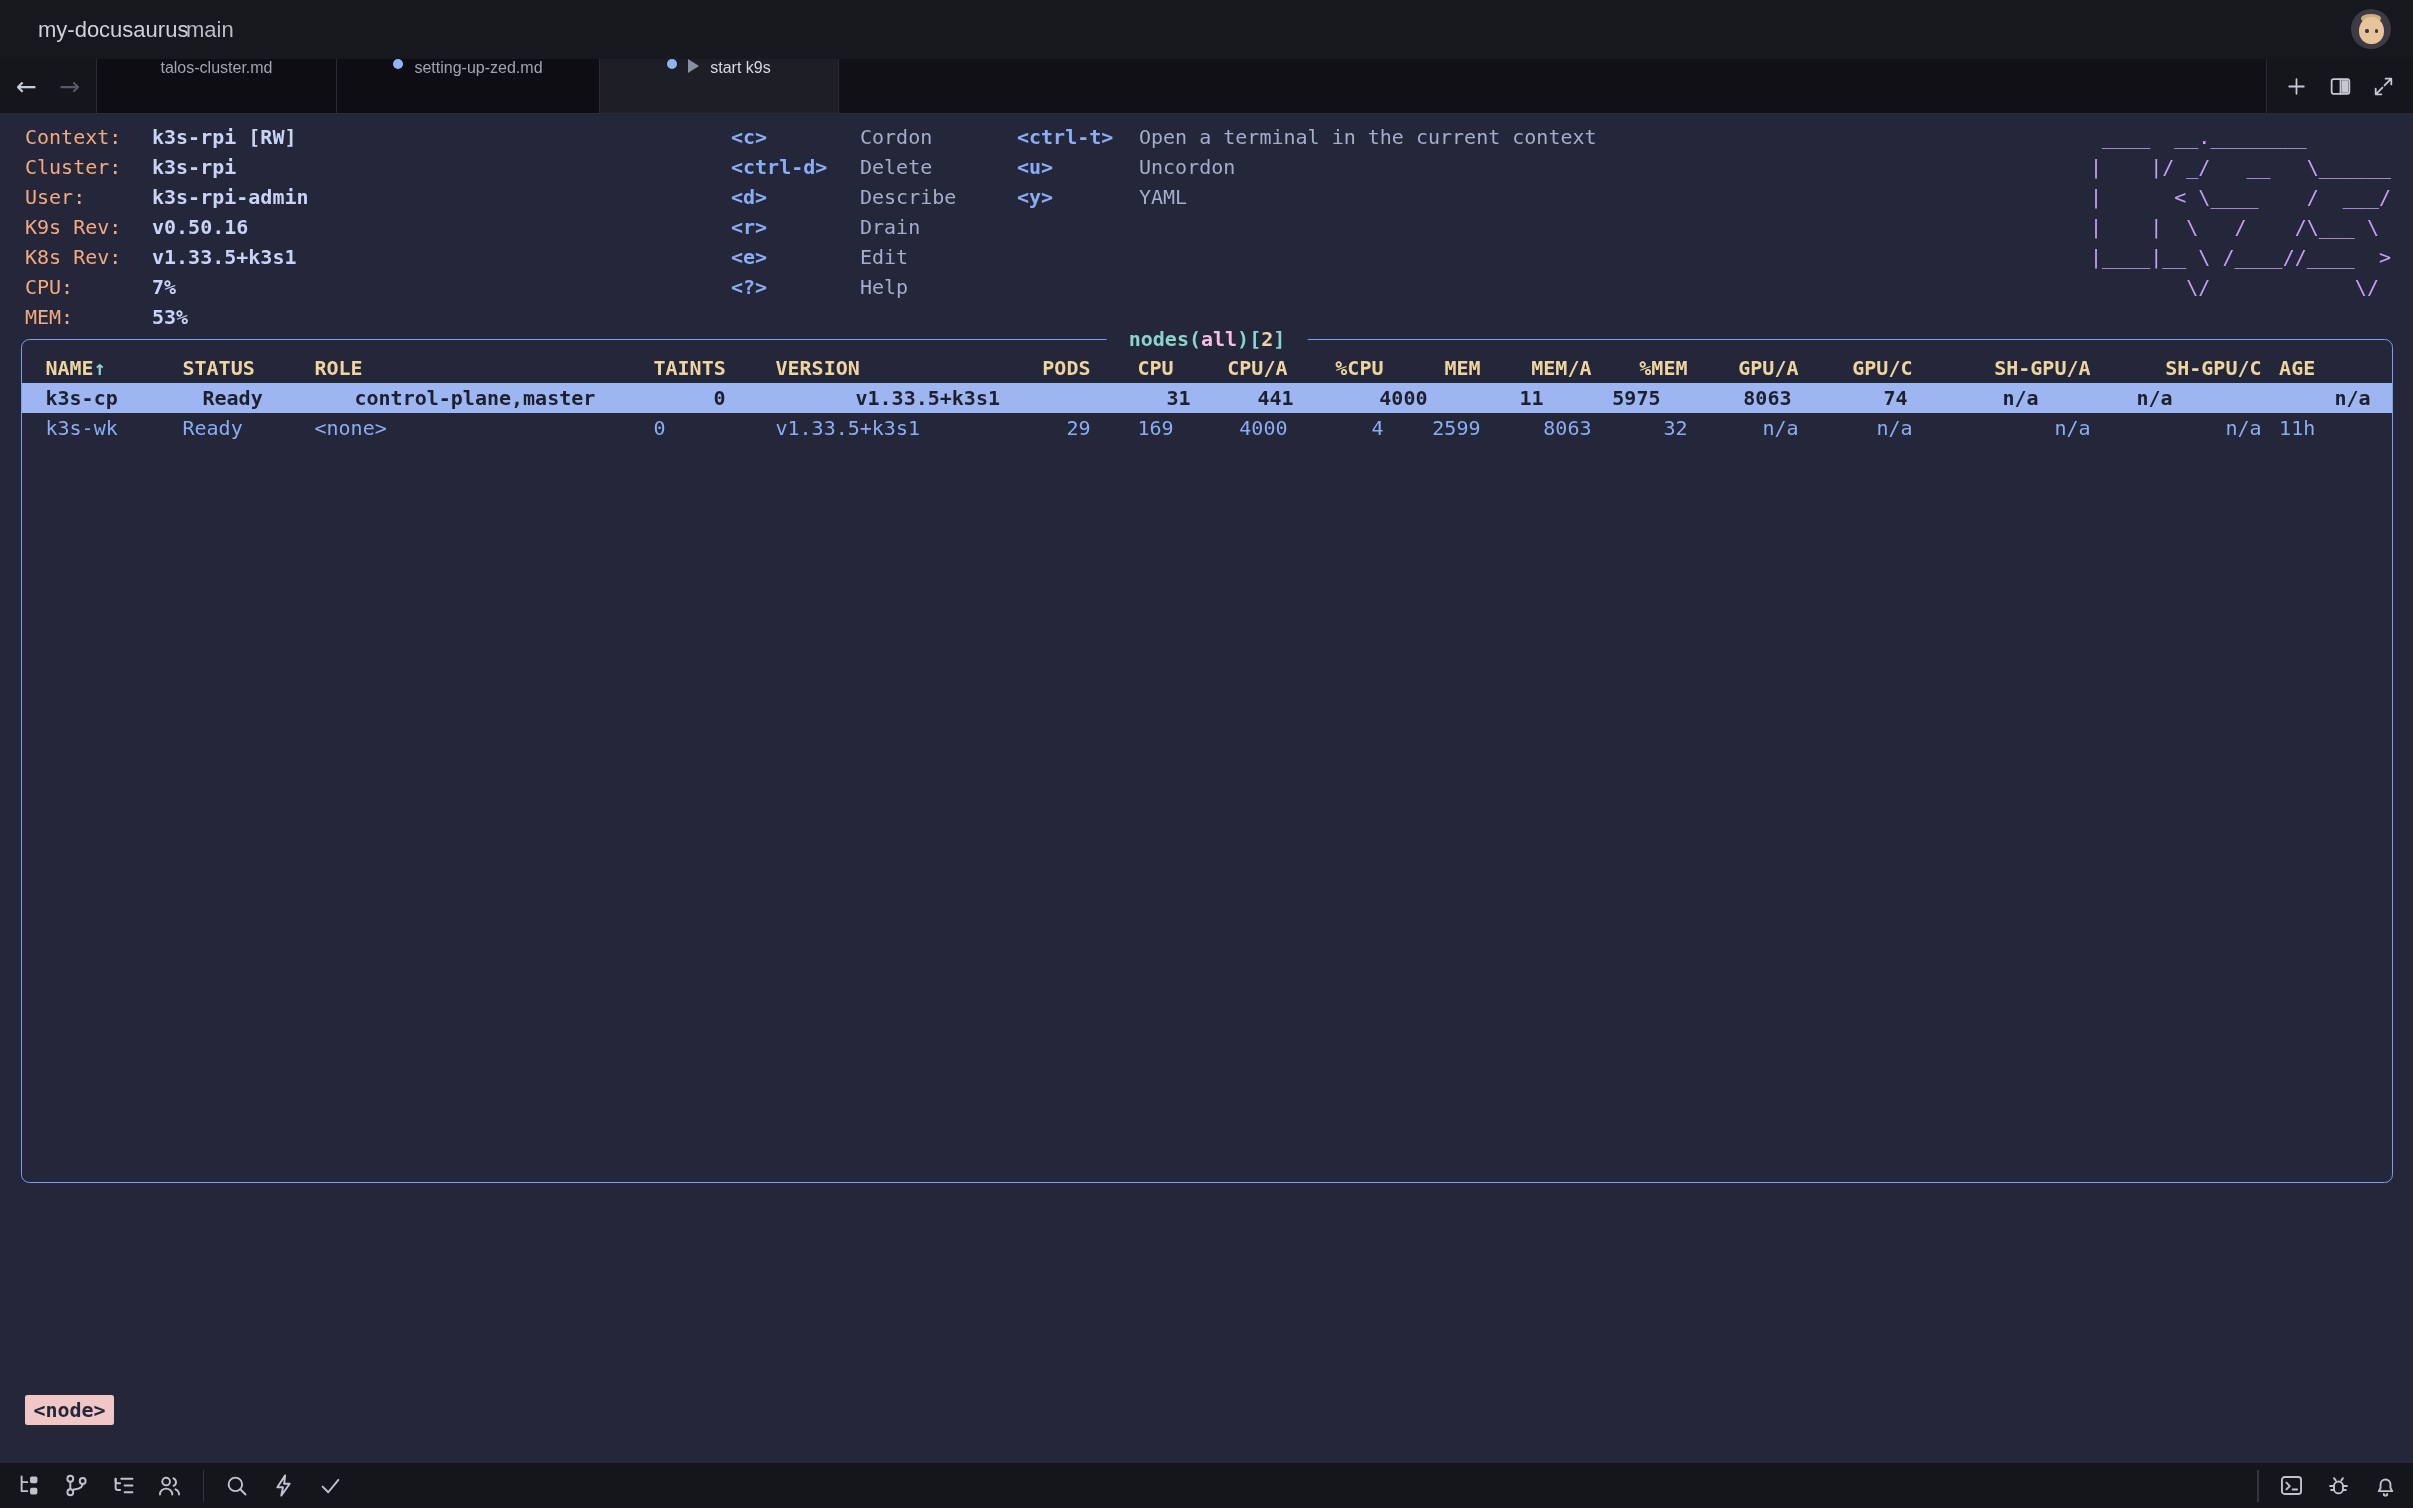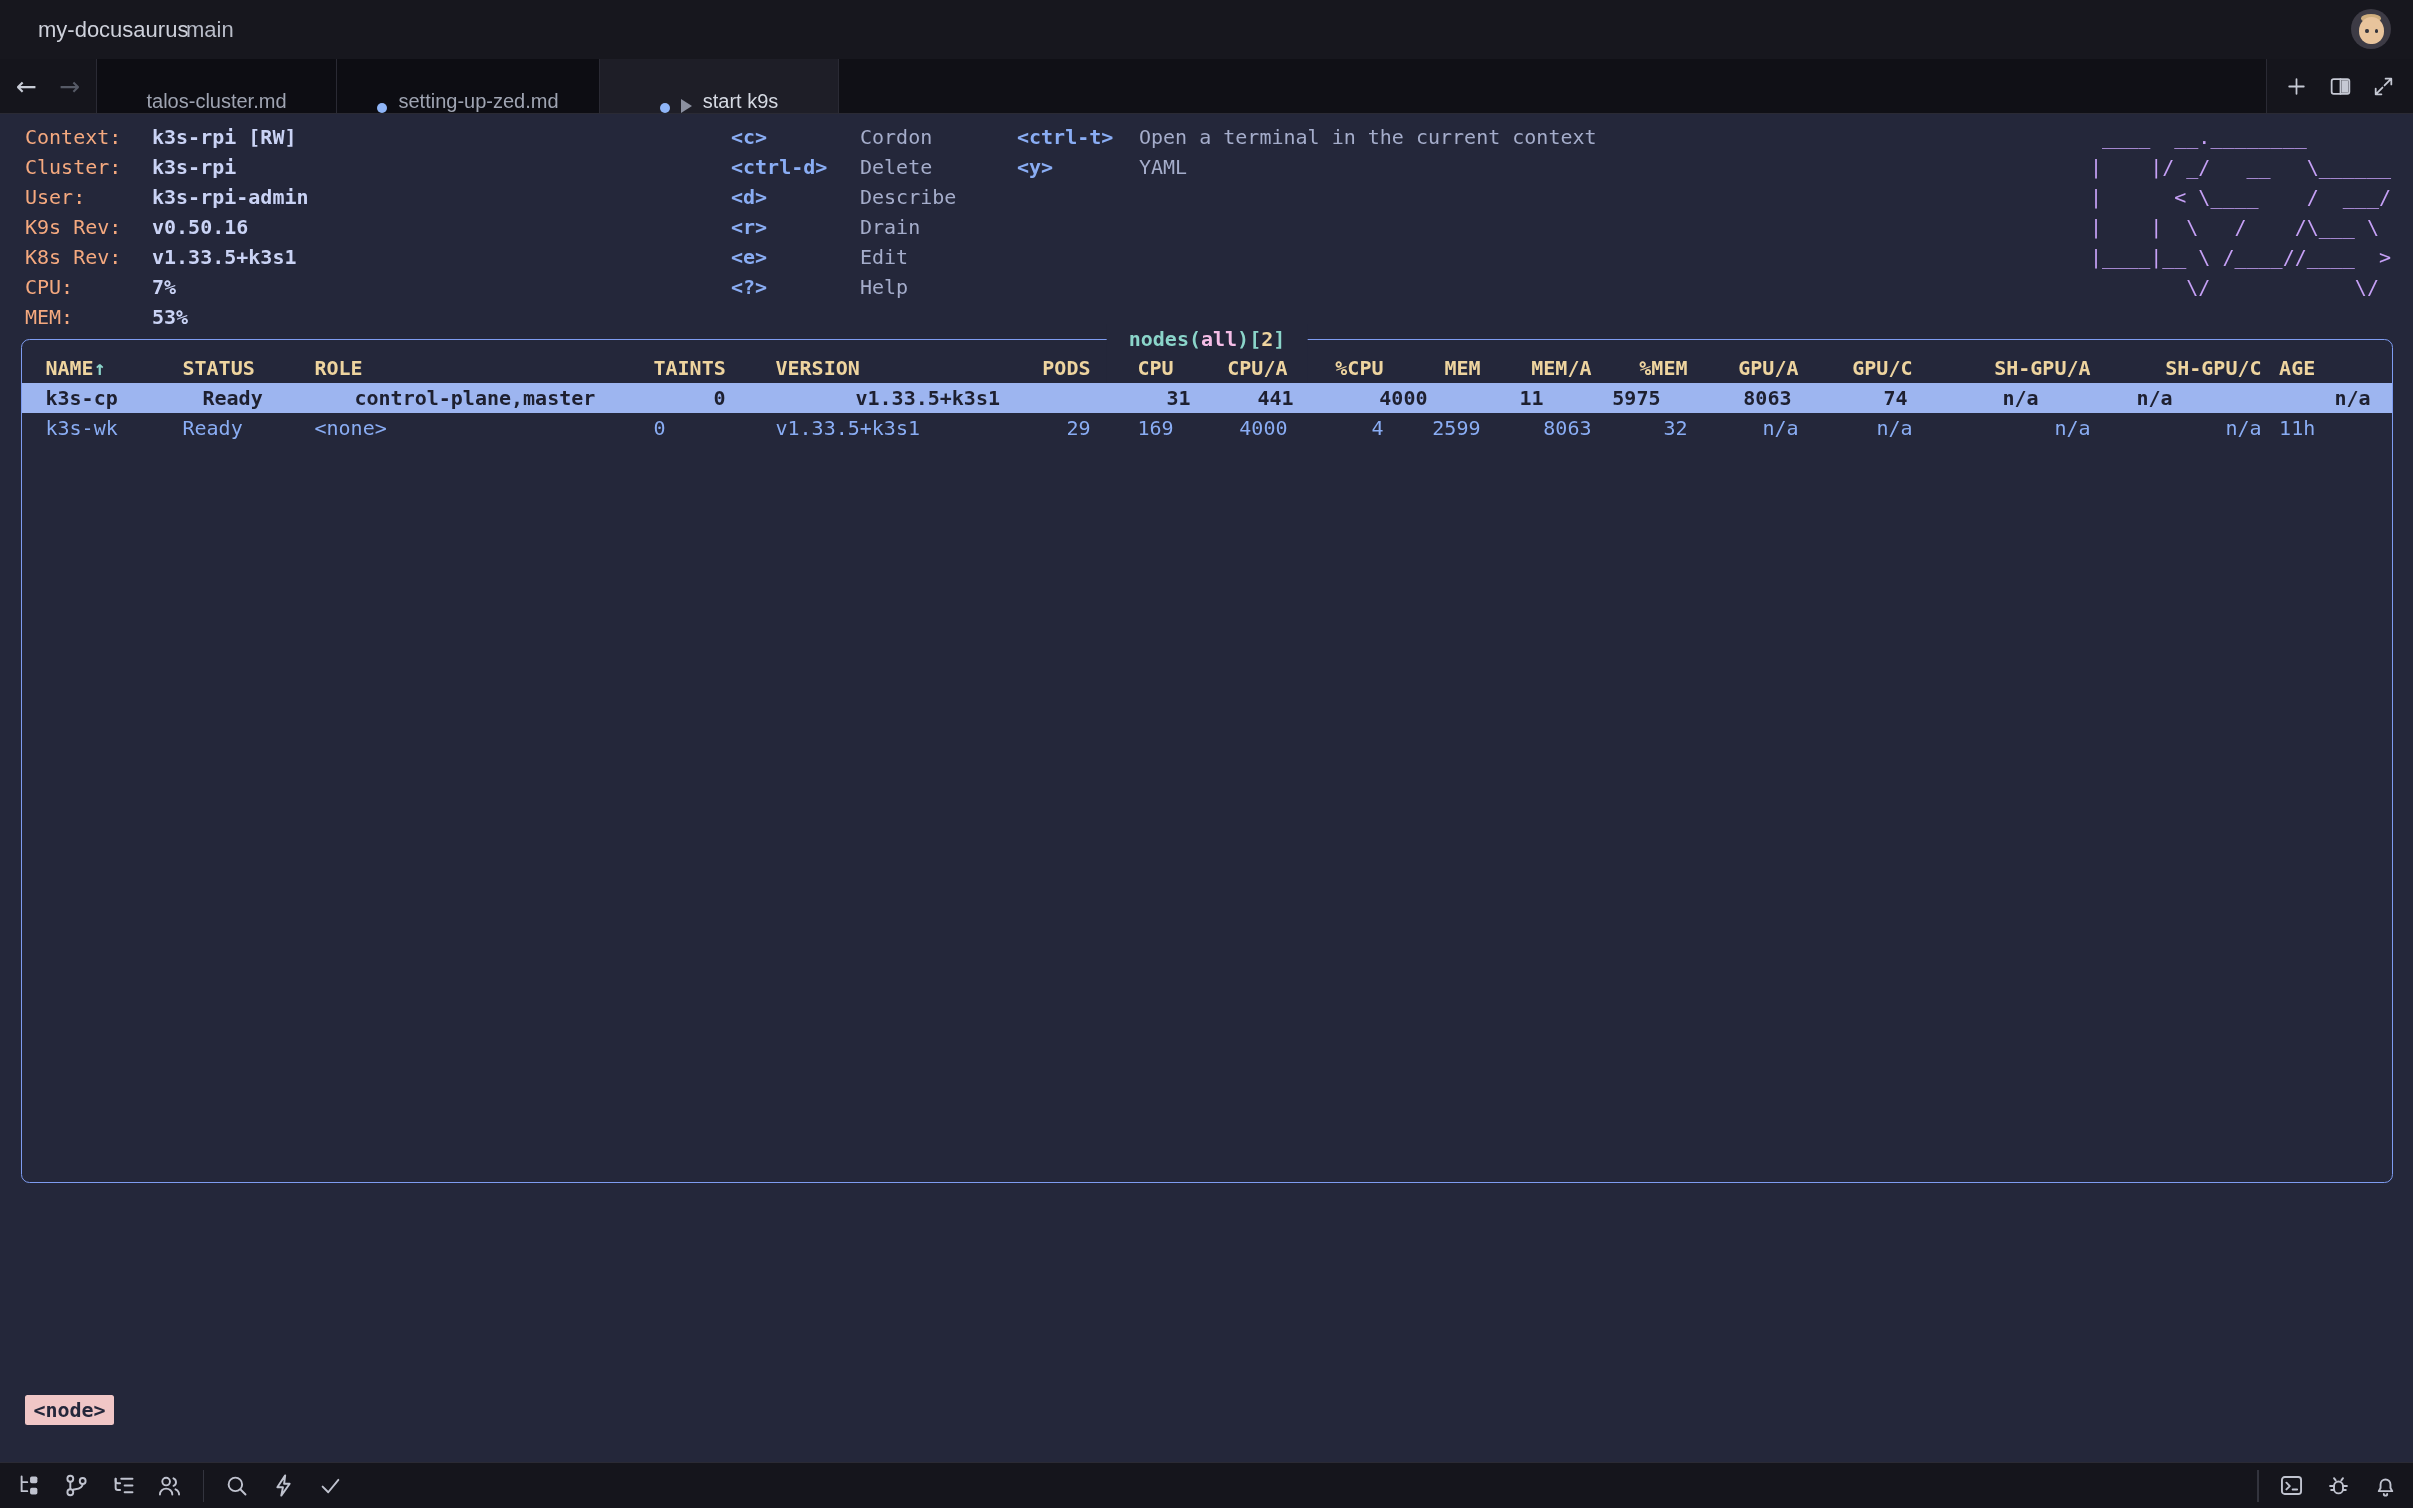--- a/index.html
+++ b/index.html
@@ -41,23 +41,23 @@
     display:flex; background:#101016; border-bottom:0.8px solid #2a2a34;
   }
   .nav-corner {
     flex:none; width:97px; background:#15151c; border-right:0.8px solid #2a2a34;
     display:flex; align-items:center; justify-content:center; gap:22px;
   }
   .nav-btn { font-size:25px; color:#c8ccd6; font-family:"DejaVu Sans", sans-serif; cursor:pointer; }
   .nav-btn.disabled { color:#565a66; }
   .tabs { flex:none; display:flex; height:100%; }
   .tab {
-    height:100%; display:flex; align-items:flex-end; justify-content:center; gap:11px;
+    height:100%; display:flex; align-items:flex-start; justify-content:center; gap:11px;
     border-right:0.8px solid #2a2a34; background:#0d0d13; color:#9fa4b2;
-    font-size:20px; cursor:pointer; white-space:nowrap;
+    font-size:16px; cursor:pointer; white-space:nowrap;
   }
   .tab.t1 { width:240px; } .tab.t2 { width:263px; } .tab.t3 { width:239px; }
   .tab.active { background:#1e1e27; color:#d6dae3; }
   .mod-dot { width:10px; height:10px; border-radius:50%; background:#8fb5f7; }
   .play-tri {
     width:0; height:0; border-left:11.7px solid #8b90a0;
     border-top:7.5px solid transparent; border-bottom:7.5px solid transparent;
   }
   .tab-fill { flex:1; background:#101016; }
   .tab-actions {
@@ -183,21 +183,21 @@
           </svg>
       </div>
     </div>
   </div>
 
   <div class="terminal">
 
     <div class="info" id="info"><div class="row"><span class="lbl">Context:</span><span class="val">k3s-rpi [RW]</span></div><div class="row"><span class="lbl">Cluster:</span><span class="val">k3s-rpi</span></div><div class="row"><span class="lbl">User:</span><span class="val">k3s-rpi-admin</span></div><div class="row"><span class="lbl">K9s Rev:</span><span class="val">v0.50.16</span></div><div class="row"><span class="lbl">K8s Rev:</span><span class="val">v1.33.5+k3s1</span></div><div class="row"><span class="lbl">CPU:</span><span class="val">7%</span></div><div class="row"><span class="lbl">MEM:</span><span class="val">53%</span></div></div>
 
     <div class="hotkeys c1" id="hotkeys1"><div class="row"><span class="key">&lt;c&gt;</span><span class="act">Cordon</span></div><div class="row"><span class="key">&lt;ctrl-d&gt;</span><span class="act">Delete</span></div><div class="row"><span class="key">&lt;d&gt;</span><span class="act">Describe</span></div><div class="row"><span class="key">&lt;r&gt;</span><span class="act">Drain</span></div><div class="row"><span class="key">&lt;e&gt;</span><span class="act">Edit</span></div><div class="row"><span class="key">&lt;?&gt;</span><span class="act">Help</span></div></div>
-    <div class="hotkeys c2" id="hotkeys2"><div class="row"><span class="key">&lt;ctrl-t&gt;</span><span class="act">Open a terminal in the current context</span></div><div class="row"><span class="key">&lt;y&gt;</span><span class="act">YAML</span></div></div>
+    <div class="hotkeys c2" id="hotkeys2"><div class="row"><span class="key">&lt;ctrl-t&gt;</span><span class="act">Open a terminal in the current context</span></div><div class="row"><span class="key">&lt;u&gt;</span><span class="act">Uncordon</span></div><div class="row"><span class="key">&lt;y&gt;</span><span class="act">YAML</span></div></div>
 
     <div class="logo" id="logo"><div> ____  __.________       </div><div>|    |/ _/   __   \______</div><div>|      &lt; \____    /  ___/</div><div>|    |  \   /    /\___ \ </div><div>|____|__ \ /____//____  &gt;</div><div>        \/            \/ </div></div>
 
     <div class="frame">
       <div class="frame-title"><span class="ft-teal"> nodes(</span><span class="ft-pink">all</span><span class="ft-teal">)[</span><span class="ft-yellow">2</span><span class="ft-teal">] </span>
       </div>
       <div class="tbl" id="tbl"><div class="tbl-row tbl-head"><span class="cell" style="width: 137px; text-align: left;"><span>NAME</span><span class="sort-arrow">↑</span></span><span class="cell" style="width: 132px; text-align: left;"><span>STATUS</span></span><span class="cell" style="width: 339px; text-align: left;"><span>ROLE</span></span><span class="cell" style="width: 122px; text-align: left;"><span>TAINTS</span></span><span class="cell" style="width: 176px; text-align: left;"><span>VERSION</span></span><span class="cell" style="width: 139px; text-align: right;"><span>PODS</span></span><span class="cell" style="width: 83px; text-align: right;"><span>CPU</span></span><span class="cell" style="width: 114px; text-align: right;"><span>CPU/A</span></span><span class="cell" style="width: 96px; text-align: right;"><span>%CPU</span></span><span class="cell" style="width: 97px; text-align: right;"><span>MEM</span></span><span class="cell" style="width: 111px; text-align: right;"><span>MEM/A</span></span><span class="cell" style="width: 96px; text-align: right;"><span>%MEM</span></span><span class="cell" style="width: 111px; text-align: right;"><span>GPU/A</span></span><span class="cell" style="width: 114px; text-align: right;"><span>GPU/C</span></span><span class="cell" style="width: 178px; text-align: right;"><span>SH-GPU/A</span></span><span class="cell" style="width: 171px; text-align: right;"><span>SH-GPU/C</span></span><span class="cell" style="width: 117px; text-align: left; padding-left: 17.6px;"><span>AGE</span></span></div><div class="tbl-row data selected"><span class="cell" style="width: 137px; text-align: left;">k3s-cp</span><span class="cell" style="width: 132px; text-align: left;">Ready</span><span class="cell" style="width: 339px; text-align: left;">control-plane,master</span><span class="cell" style="width: 122px; text-align: left;">0</span><span class="cell" style="width: 176px; text-align: left;">v1.33.5+k3s1</span><span class="cell" style="width: 139px; text-align: right;">31</span><span class="cell" style="width: 83px; text-align: right;">441</span><span class="cell" style="width: 114px; text-align: right;">4000</span><span class="cell" style="width: 96px; text-align: right;">11</span><span class="cell" style="width: 97px; text-align: right;">5975</span><span class="cell" style="width: 111px; text-align: right;">8063</span><span class="cell" style="width: 96px; text-align: right;">74</span><span class="cell" style="width: 111px; text-align: right;">n/a</span><span class="cell" style="width: 114px; text-align: right;">n/a</span><span class="cell" style="width: 178px; text-align: right;">n/a</span><span class="cell" style="width: 171px; text-align: right;">n/a</span><span class="cell" style="width: 117px; text-align: left; padding-left: 17.6px;">11h</span></div><div class="tbl-row data"><span class="cell" style="width: 137px; text-align: left;">k3s-wk</span><span class="cell" style="width: 132px; text-align: left;">Ready</span><span class="cell" style="width: 339px; text-align: left;">&lt;none&gt;</span><span class="cell" style="width: 122px; text-align: left;">0</span><span class="cell" style="width: 176px; text-align: left;">v1.33.5+k3s1</span><span class="cell" style="width: 139px; text-align: right;">29</span><span class="cell" style="width: 83px; text-align: right;">169</span><span class="cell" style="width: 114px; text-align: right;">4000</span><span class="cell" style="width: 96px; text-align: right;">4</span><span class="cell" style="width: 97px; text-align: right;">2599</span><span class="cell" style="width: 111px; text-align: right;">8063</span><span class="cell" style="width: 96px; text-align: right;">32</span><span class="cell" style="width: 111px; text-align: right;">n/a</span><span class="cell" style="width: 114px; text-align: right;">n/a</span><span class="cell" style="width: 178px; text-align: right;">n/a</span><span class="cell" style="width: 171px; text-align: right;">n/a</span><span class="cell" style="width: 117px; text-align: left; padding-left: 17.6px;">11h</span></div></div>
     </div>
 
     <div class="crumb">&lt;node&gt;</div>

